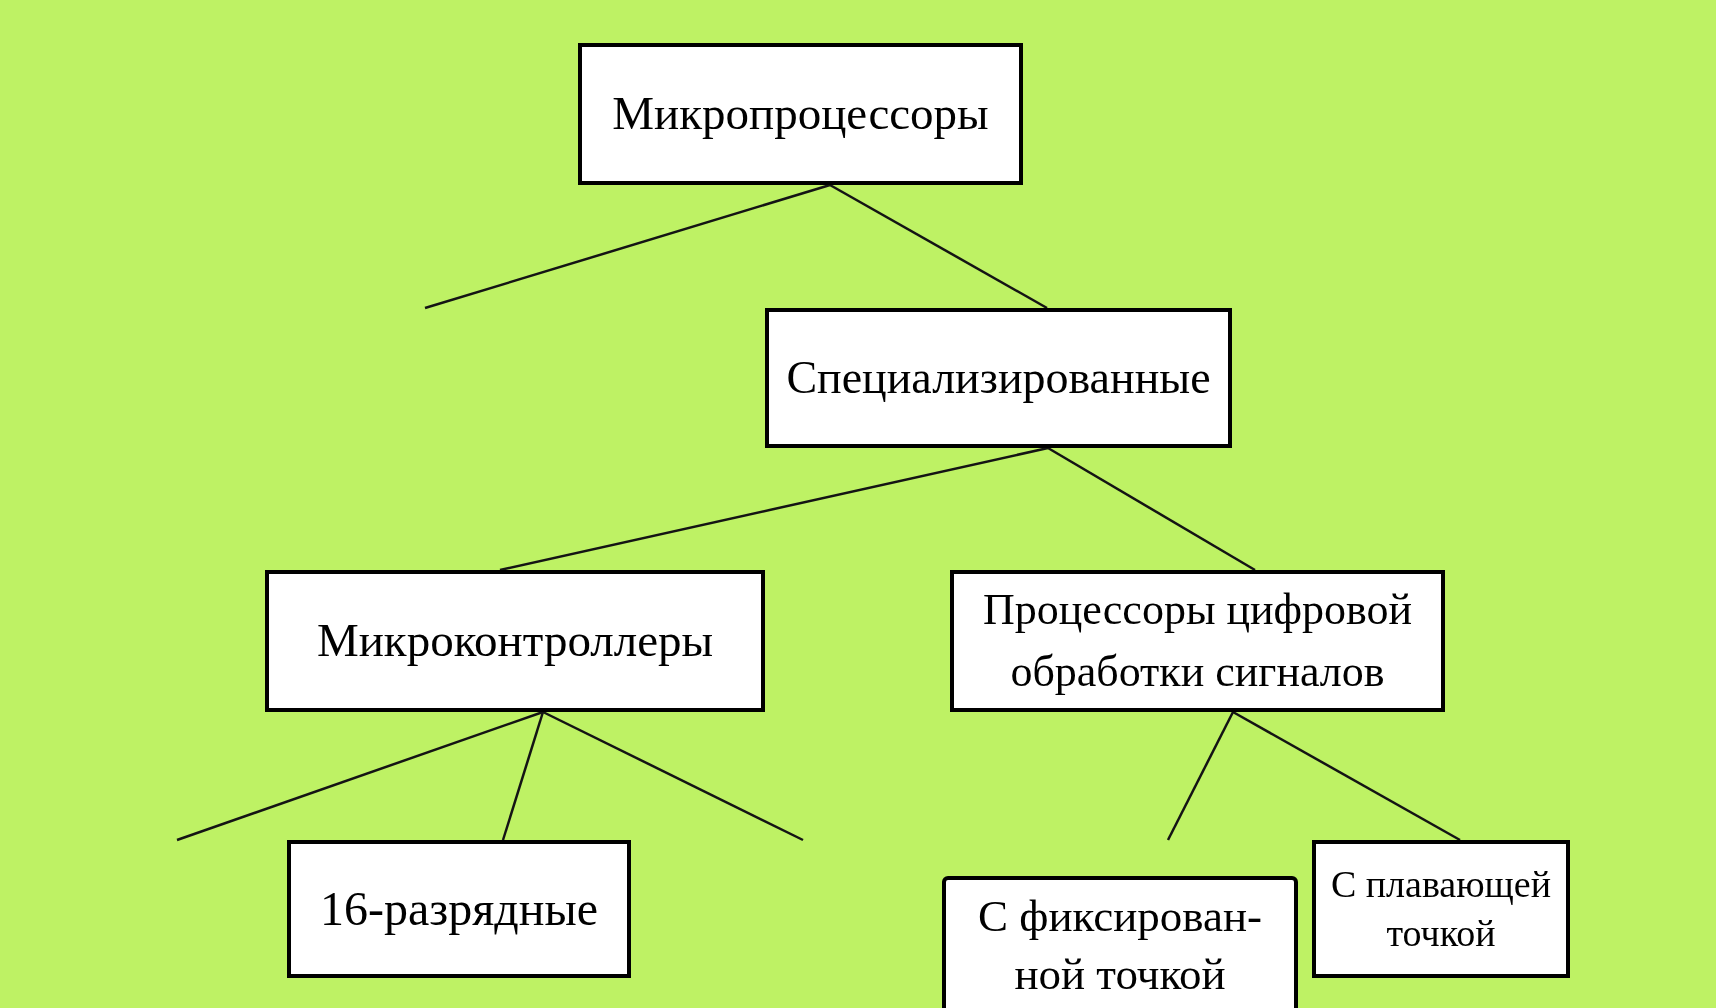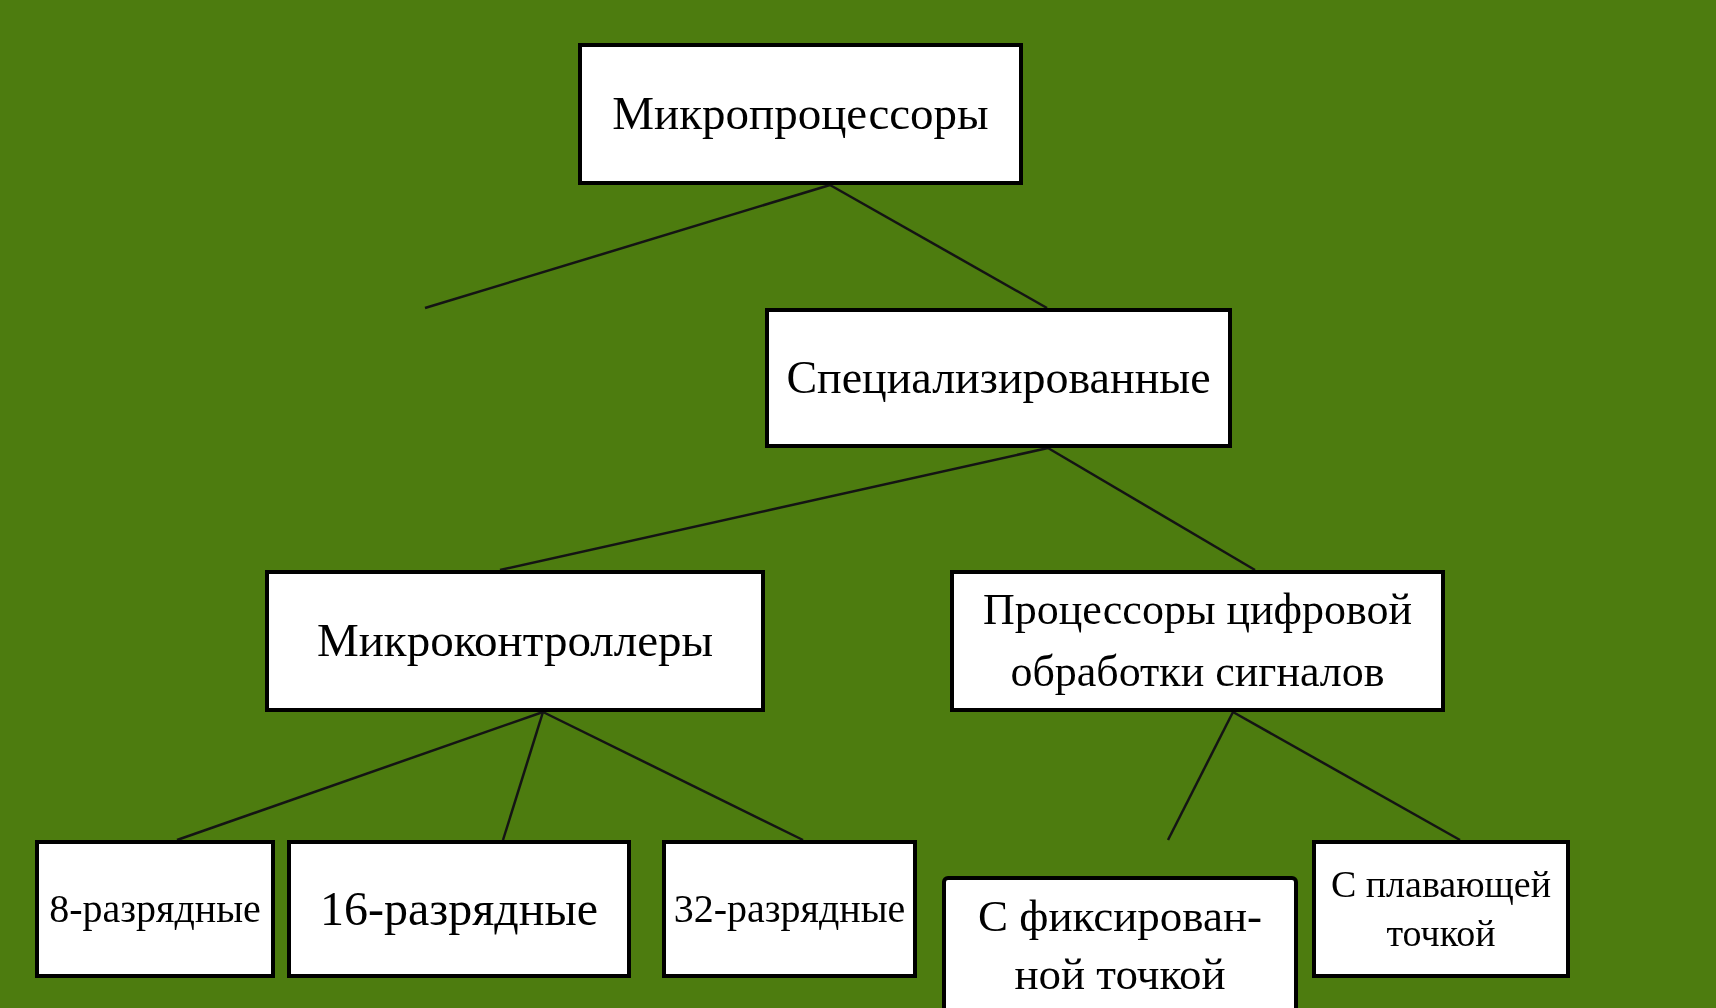--- a/index.html
+++ b/index.html
@@ -4,21 +4,21 @@
 <style>
   html, body {
     margin: 0;
     padding: 0;
     background: #ffffff;
   }
   .canvas {
     position: relative;
     width: 1716px;
     height: 1008px;
-    background: #4d7c0f;
+    background: #bef264;
     font-family: "Liberation Serif", "DejaVu Serif", serif;
     color: #000000;
     overflow: hidden;
   }
   .edges {
     position: absolute;
     left: 0;
     top: 0;
     width: 1716px;
     height: 1008px;
@@ -61,25 +61,23 @@
   <div class="node" style="left:578px;  top:43px;  width:445px; height:142px; font-size:47px;">Микропроцессоры</div>
 
 
   <div class="node" style="left:765px;  top:308px; width:467px; height:140px; font-size:46px;font-family:Liberation Serif, serif;">Специализированные</div>
 
   <div class="node" style="left:950px;  top:570px; width:495px; height:142px; font-size:44px; line-height:1.4;">Процессоры цифровой
 обработки сигналов</div>
 
   <div class="node" style="left:265px;  top:570px; width:500px; height:142px; font-size:47px;">Микроконтроллеры</div>
 
-  <div class="node" style="left:35px;   top:840px; width:240px; height:138px; font-size:40px;">8-разрядные</div>
 
   <div class="node" style="left:287px;  top:840px; width:344px; height:138px; font-size:48px;">16-разрядные</div>
 
-  <div class="node" style="left:662px;  top:840px; width:255px; height:138px; font-size:40px;">32-разрядные</div>
 
   <div class="node" style="left:942px;  top:876px; width:356px; height:138px; font-size:45px; line-height:1.3;border-radius:6px;">С фиксирован-
 ной точкой</div>
 
   <div class="node" style="left:1312px; top:840px; width:258px; height:138px; font-size:38px; line-height:1.3;">С плавающей
 точкой</div>
 
 </div>
 
 </body></html>

